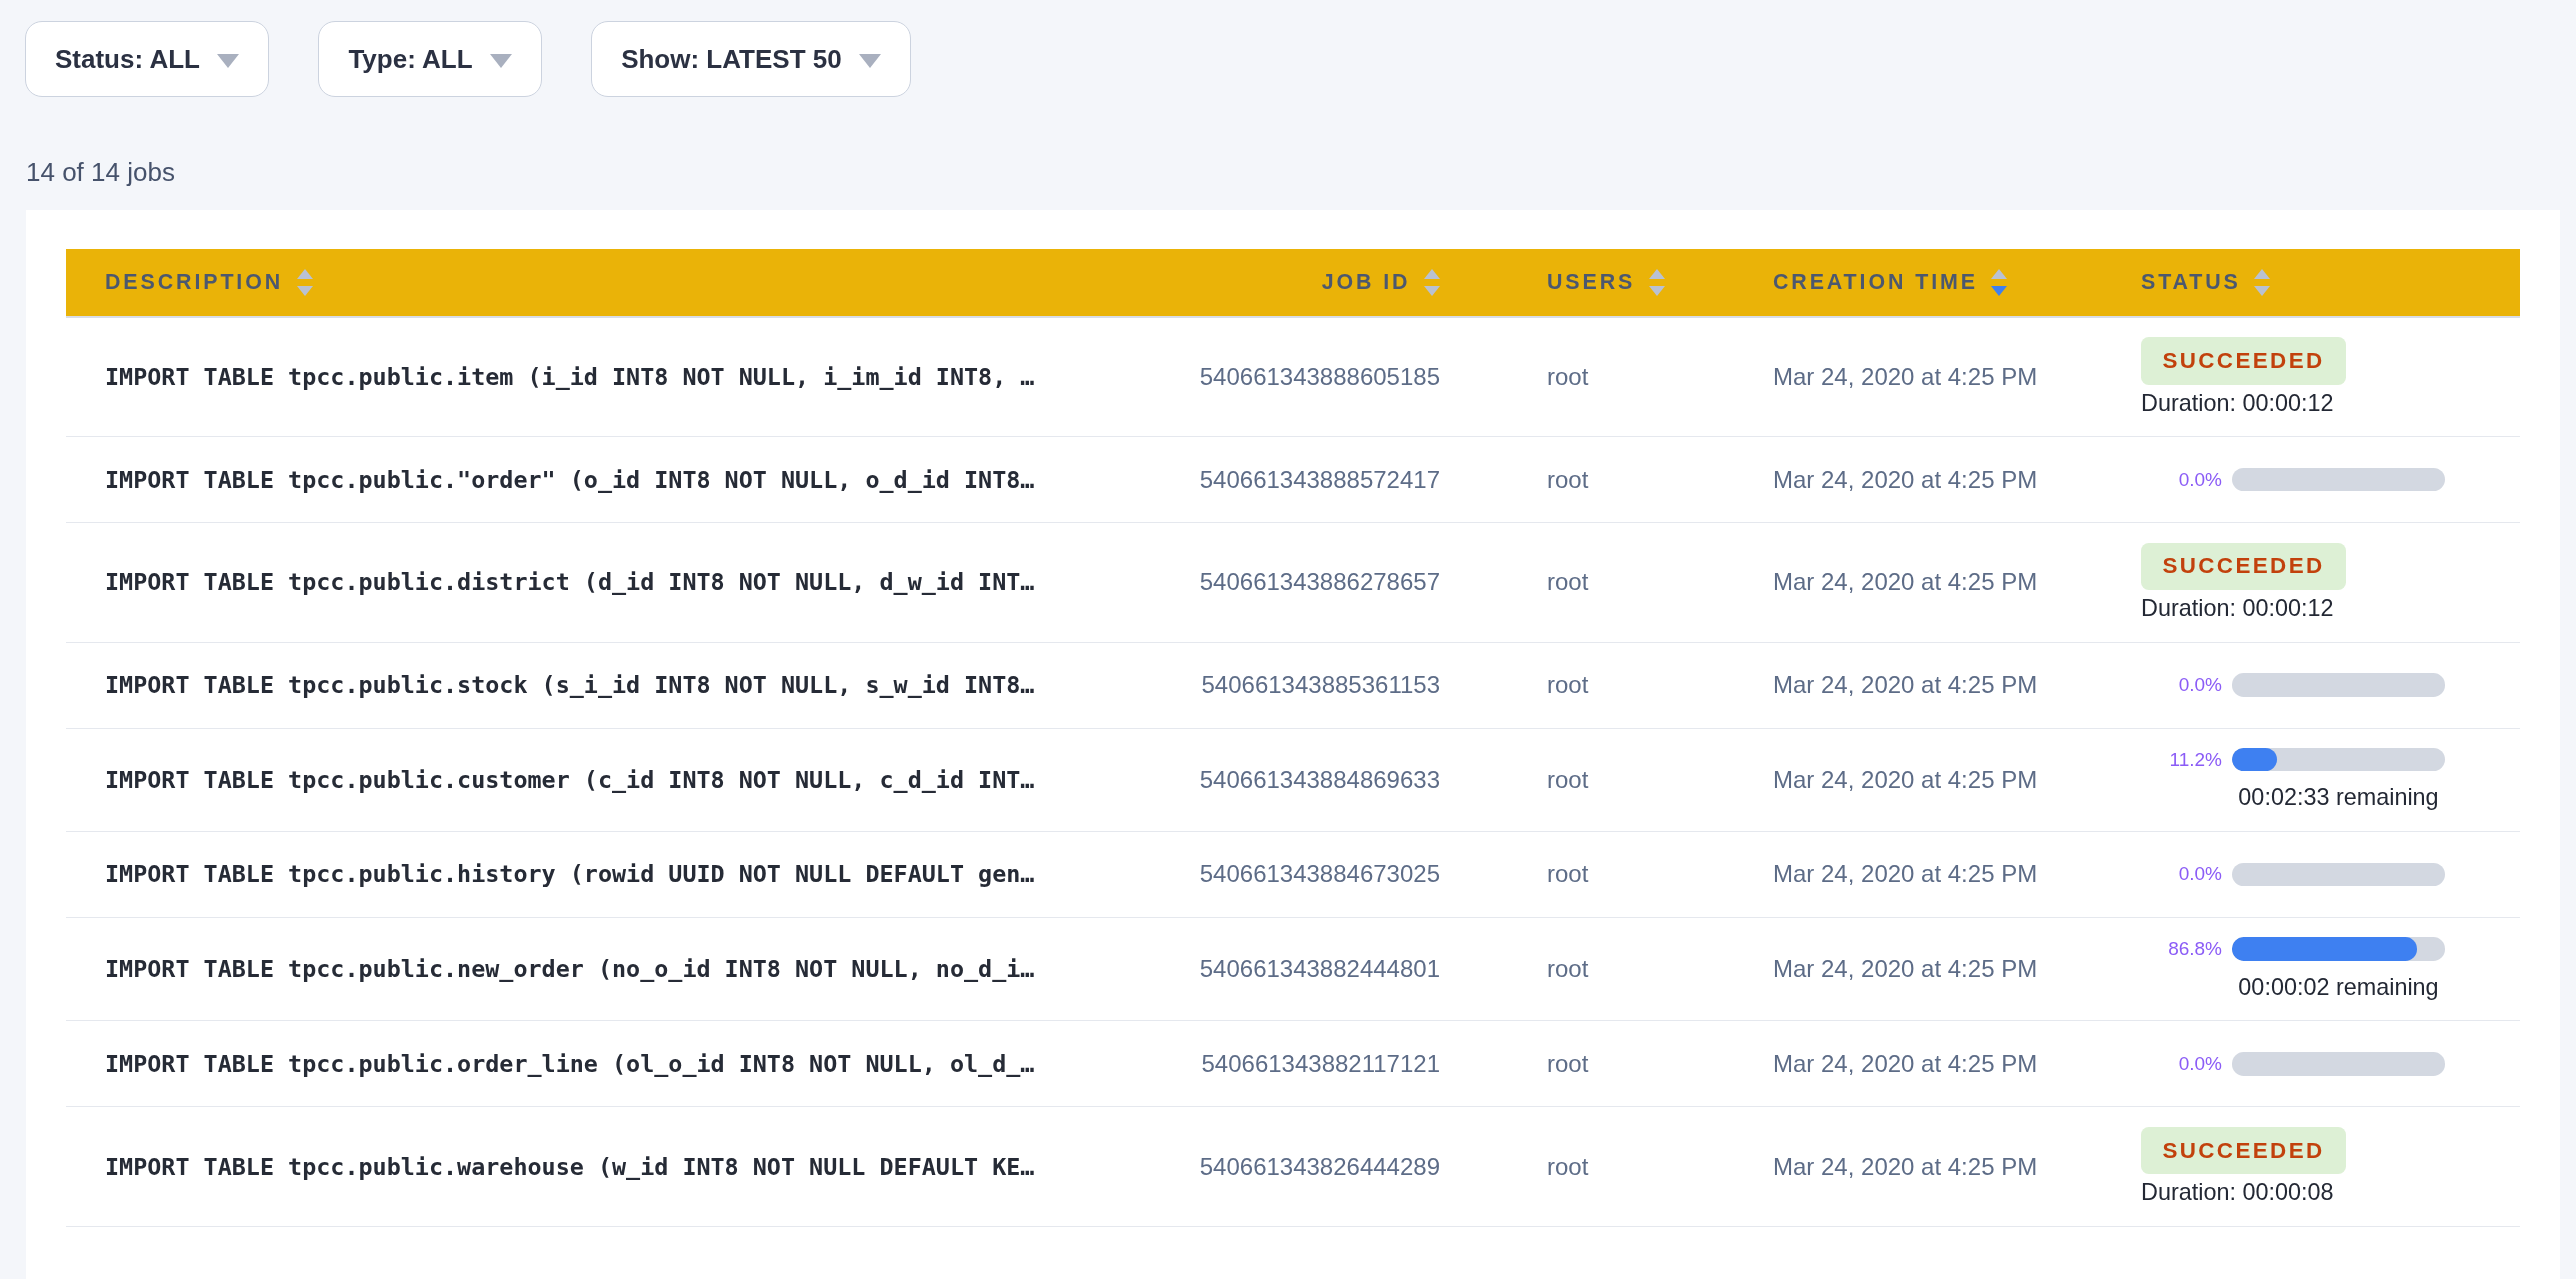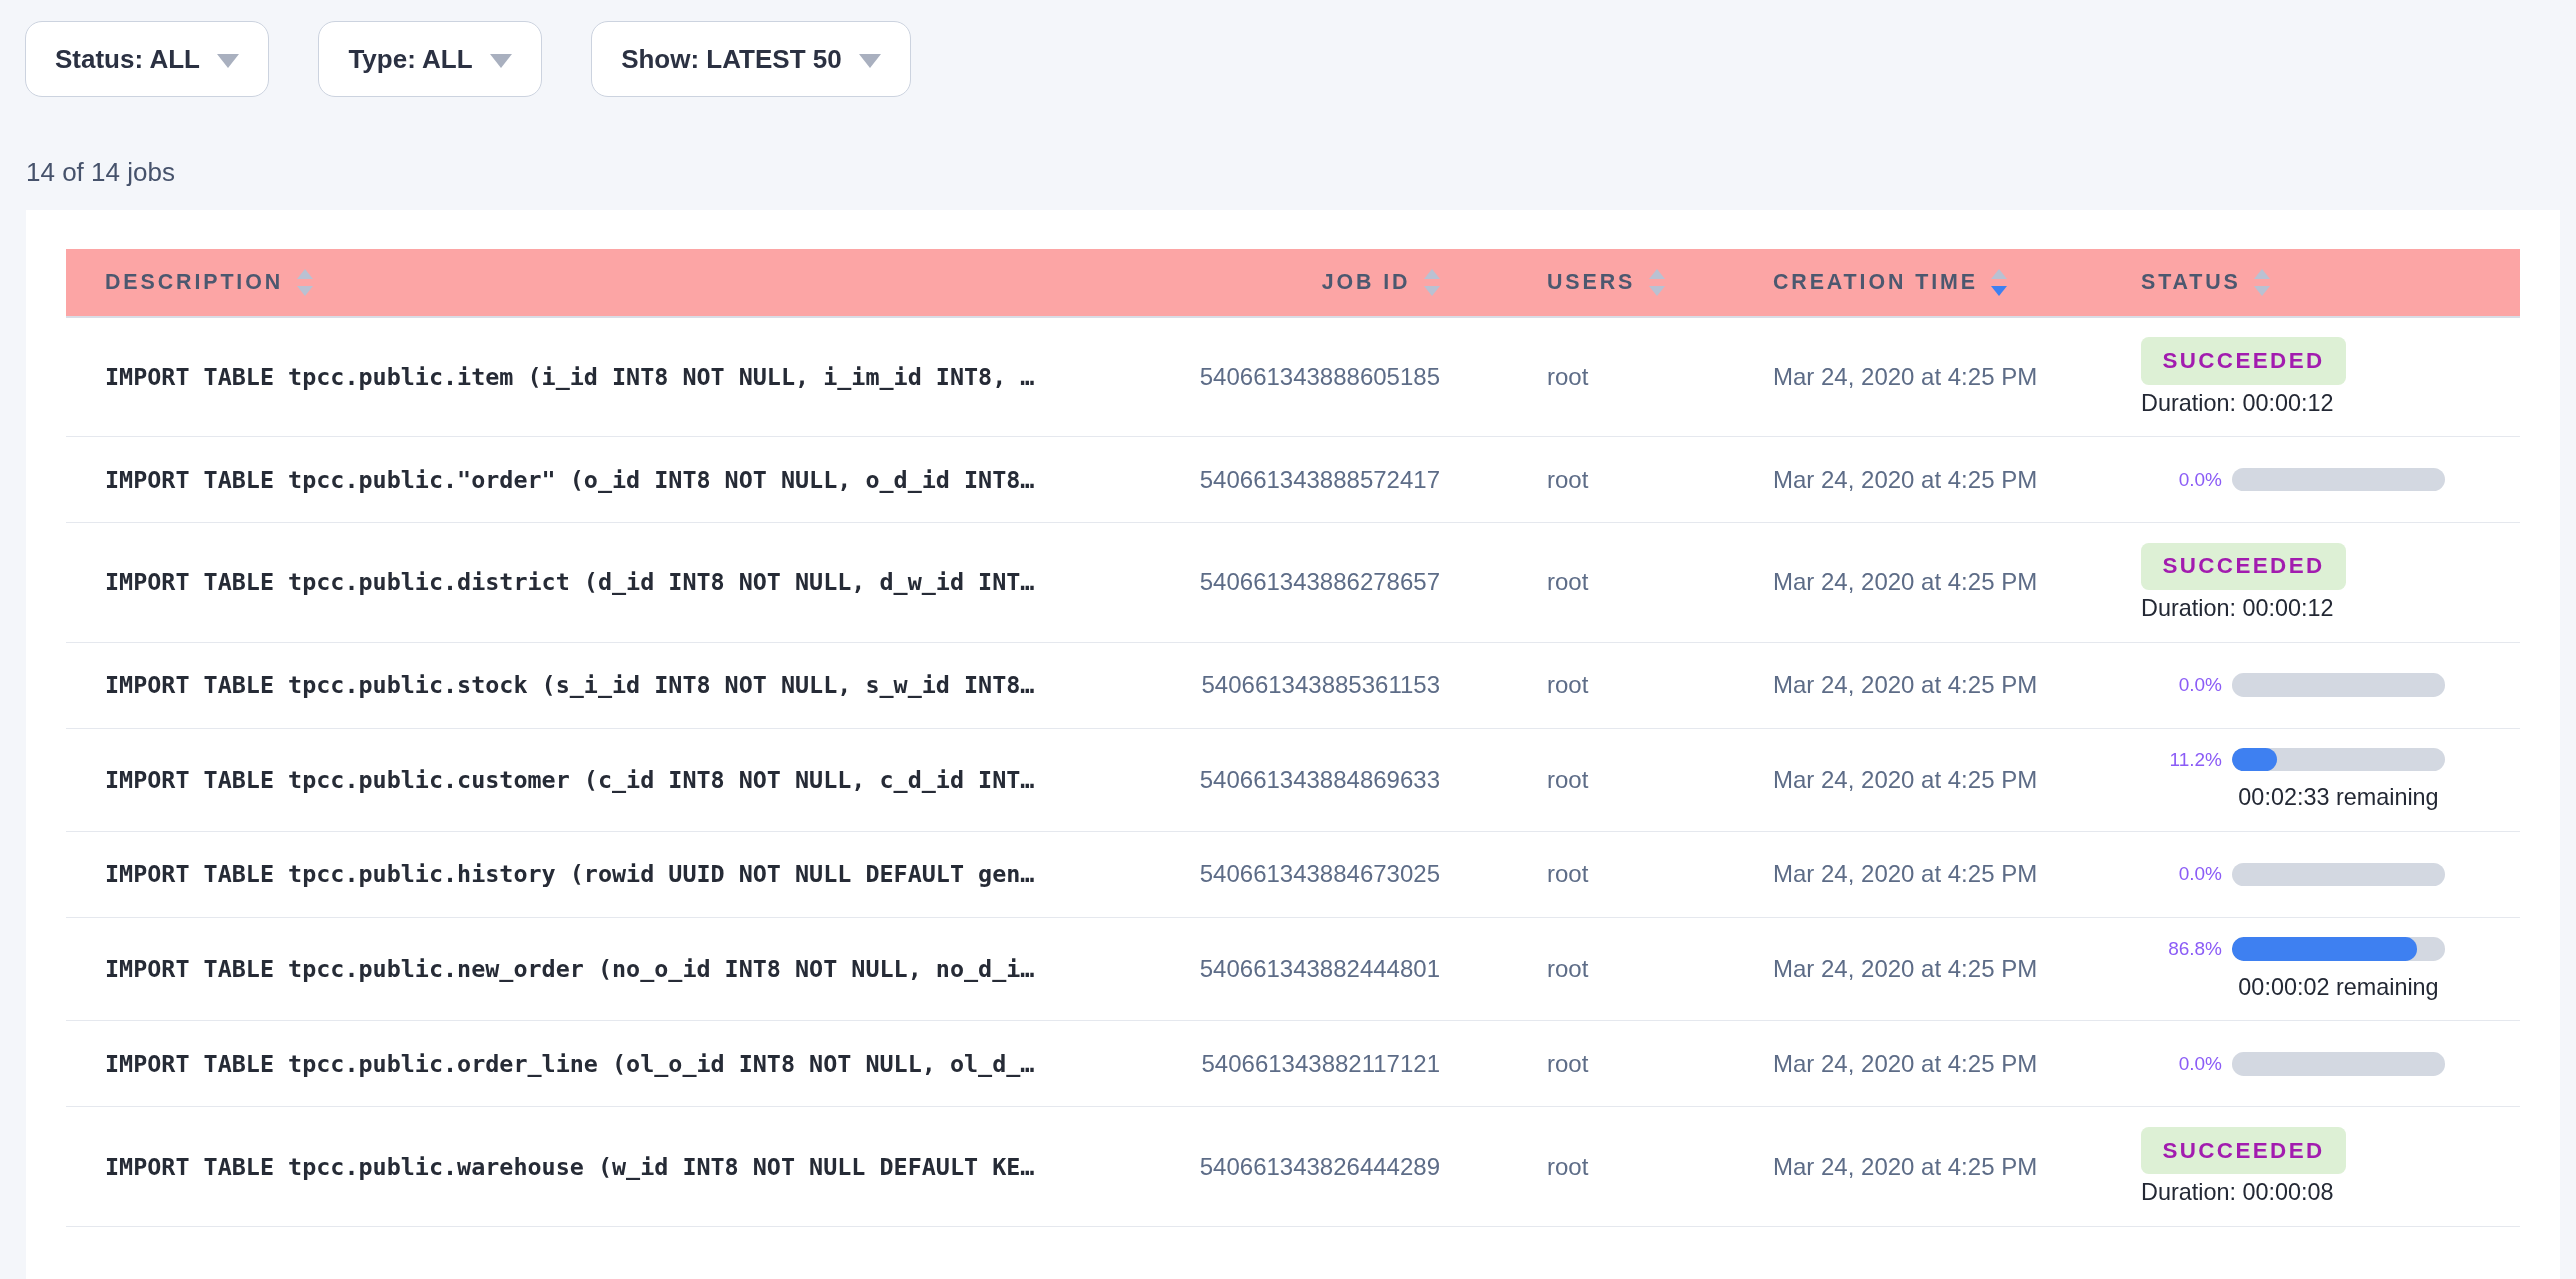--- a/index.html
+++ b/index.html
@@ -39,21 +39,21 @@
     width: 2534px;
     height: 1168px;
     background: #ffffff;
     padding: 39px 40px 0 40px;
   }
   .jobs-table { width: 2454px; }
 
   .thead {
     display: flex; align-items: center;
     height: 69px;
-    background: #fca5a5;
+    background: #eab308;
     border-bottom: 2.9px solid #d9dde6;
   }
   .th {
     display: flex; align-items: center; gap: 13.6px;
     font-size: 21.4px; font-weight: bold; letter-spacing: 2.9px;
     color: #4c586f;
     cursor: pointer;
     white-space: nowrap;
   }
   .sort-arrows { display: flex; flex-direction: column; gap: 6.8px; align-items: center; }
@@ -82,21 +82,21 @@
     white-space: nowrap; overflow: hidden;
   }
   .cell-muted { font-size: 24px; color: #5d6c87; white-space: nowrap; }
 
   
   .status-badge {
     display: inline-block;
     padding: 10.7px 21.4px;
     border-radius: 7.8px;
     background: #ddf0d5;
-    color: #a21caf;
+    color: #c2410c;
     font-size: 22.4px; font-weight: bold; letter-spacing: 2.4px;
     white-space: nowrap;
   }
   .duration { margin-top: 5px; font-size: 23.4px; color: #232834; white-space: nowrap; }
 
   .progress-line { display: flex; align-items: center; }
   .pct { width: 81px; text-align: right; font-size: 19px; color: #8b5cf6; margin-right: 9.7px; flex-shrink: 0; }
   .track {
     width: 213px; height: 23.4px;
     border-radius: 11.7px;

